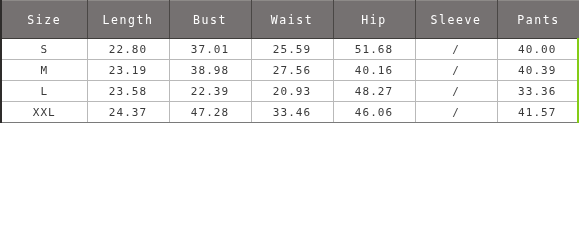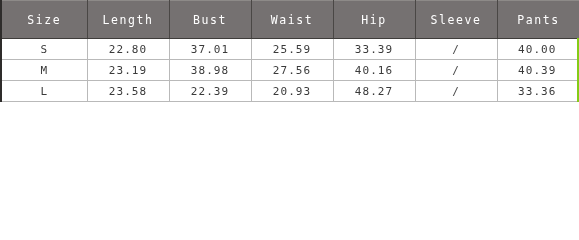--- a/index.html
+++ b/index.html
@@ -120,21 +120,21 @@
         <th>Sleeve</th>
         <th class="last-col">Pants</th>
       </tr>
     </thead>
     <tbody>
       <tr>
         <td class="first-col">S</td>
         <td>22.80</td>
         <td>37.01</td>
         <td>25.59</td>
-        <td>33.39</td>
+        <td>51.68</td>
         <td class="placeholder">/</td>
         <td class="last-col">40.00</td>
       </tr>
       <tr>
         <td class="first-col">M</td>
         <td>23.19</td>
         <td>38.98</td>
         <td>27.56</td>
         <td>40.16</td>
         <td class="placeholder">/</td>
@@ -142,15 +142,24 @@
       </tr>
       <tr>
         <td class="first-col">L</td>
         <td>23.58</td>
         <td>22.39</td>
         <td>20.93</td>
         <td>48.27</td>
         <td class="placeholder">/</td>
         <td class="last-col">33.36</td>
       </tr>
+      <tr class="last-row">
+        <td class="first-col">XXL</td>
+        <td>24.37</td>
+        <td>47.28</td>
+        <td>33.46</td>
+        <td>46.06</td>
+        <td class="placeholder">/</td>
+        <td class="last-col">41.57</td>
+      </tr>
     </tbody>
   </table>
 </div>
 
 </body></html>

